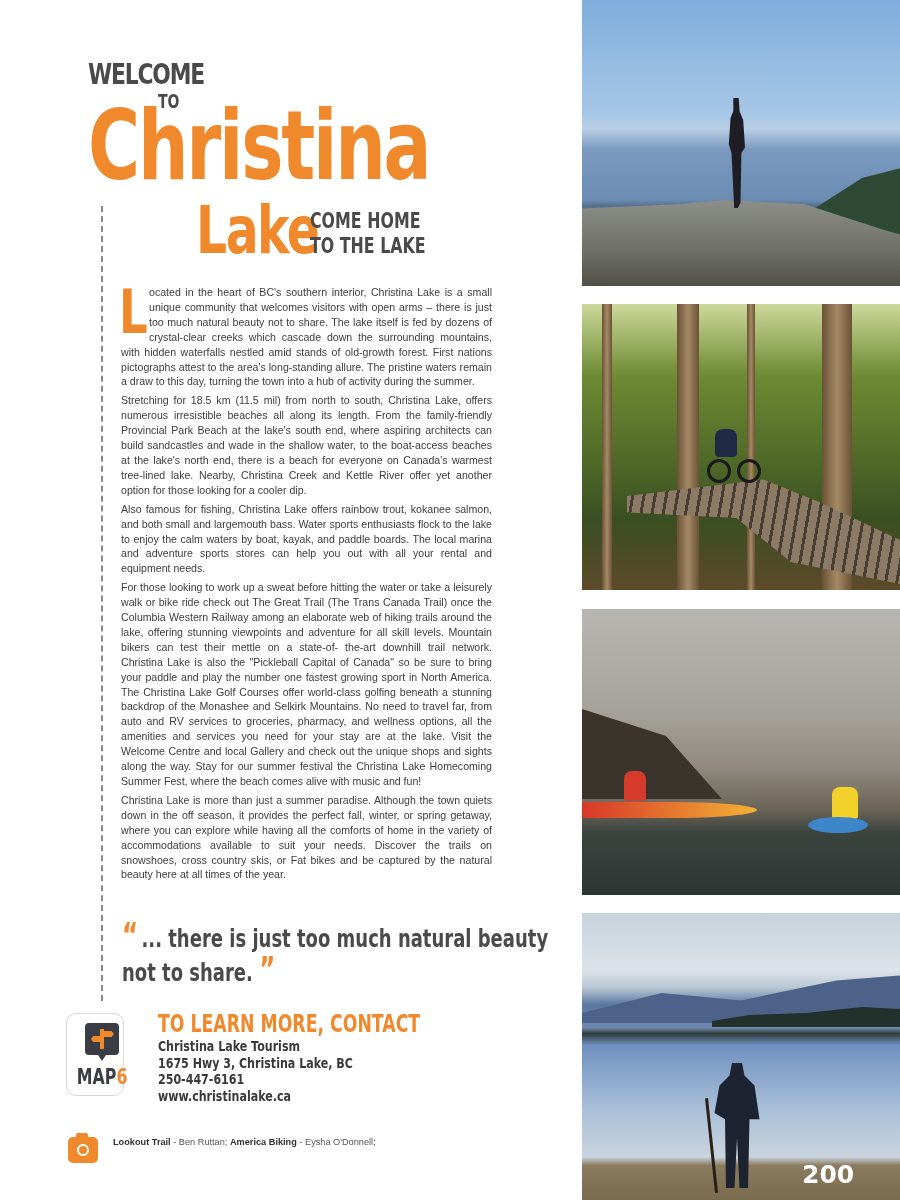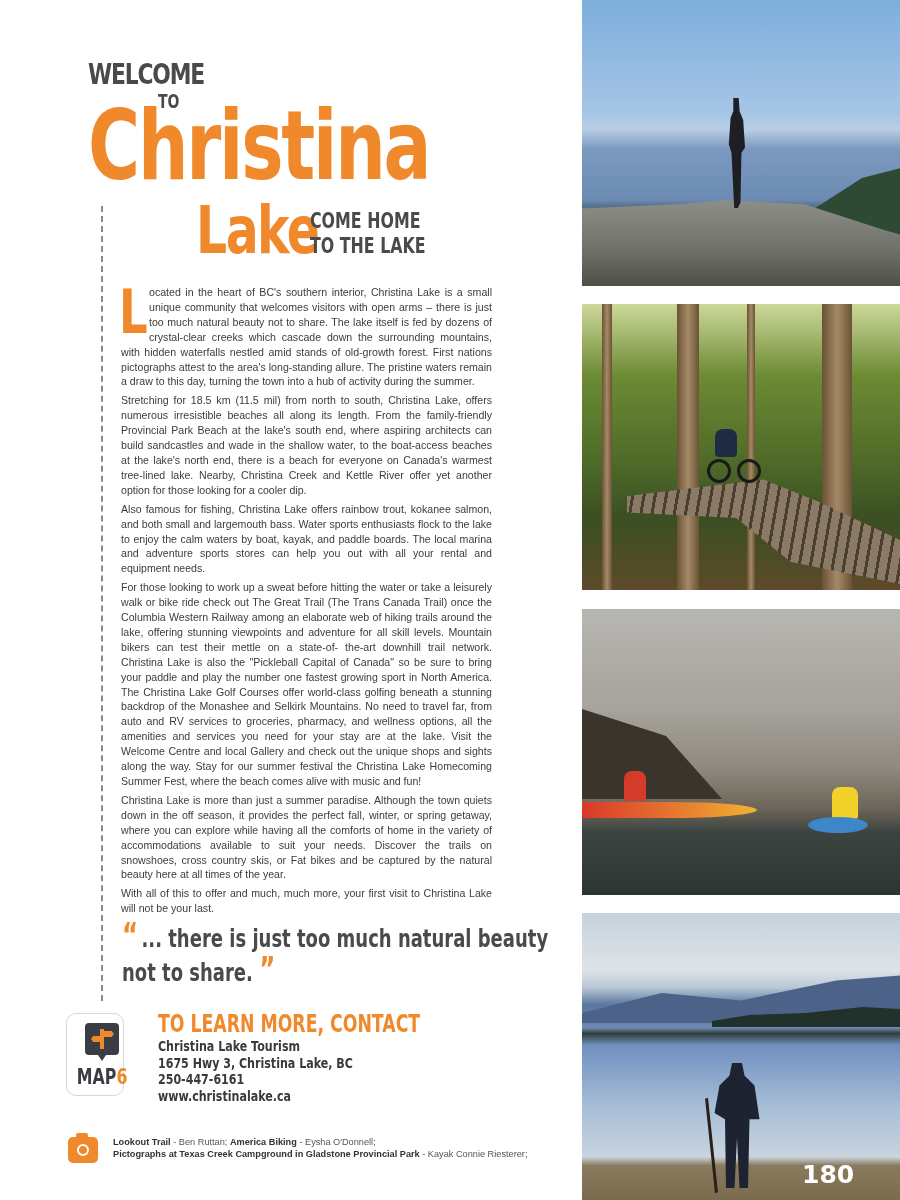--- a/index.html
+++ b/index.html
@@ -84,21 +84,20 @@
 </div>
 
 <div class="dash-rule"></div>
 
 <div class="body-text">
   <p><span class="dropcap">L</span><span>ocated in the heart of BC's southern interior, Christina Lake is a small unique community that welcomes visitors with open arms – there is just too much natural beauty not to share. The lake itself is fed by dozens of crystal-clear creeks which cascade down the surrounding mountains, with hidden waterfalls nestled amid stands of old-growth forest. First nations pictographs attest to the area's long-standing allure. The pristine waters remain a draw to this day, turning the town into a hub of activity during the summer.</span></p>
   <p>Stretching for 18.5 km (11.5 mil) from north to south, Christina Lake, offers numerous irresistible beaches all along its length. From the family-friendly Provincial Park Beach at the lake's south end, where aspiring architects can build sandcastles and wade in the shallow water, to the boat-access beaches at the lake's north end, there is a beach for everyone on Canada's warmest tree-lined lake. Nearby, Christina Creek and Kettle River offer yet another option for those looking for a cooler dip.</p>
   <p>Also famous for fishing, Christina Lake offers rainbow trout, kokanee salmon, and both small and largemouth bass. Water sports enthusiasts flock to the lake to enjoy the calm waters by boat, kayak, and paddle boards. The local marina and adventure sports stores can help you out with all your rental and equipment needs.</p>
   <p>For those looking to work up a sweat before hitting the water or take a leisurely walk or bike ride check out The Great Trail (The Trans Canada Trail) once the Columbia Western Railway among an elaborate web of hiking trails around the lake, offering stunning viewpoints and adventure for all skill levels. Mountain bikers can test their mettle on a state-of- the-art downhill trail network. Christina Lake is also the "Pickleball Capital of Canada" so be sure to bring your paddle and play the number one fastest growing sport in North America. The Christina Lake Golf Courses offer world-class golfing beneath a stunning backdrop of the Monashee and Selkirk Mountains. No need to travel far, from auto and RV services to groceries, pharmacy, and wellness options, all the amenities and services you need for your stay are at the lake. Visit the Welcome Centre and local Gallery and check out the unique shops and sights along the way. Stay for our summer festival the Christina Lake Homecoming Summer Fest, where the beach comes alive with music and fun!</p>
   <p>Christina Lake is more than just a summer paradise. Although the town quiets down in the off season, it provides the perfect fall, winter, or spring getaway, where you can explore while having all the comforts of home in the variety of accommodations available to suit your needs. Discover the trails on snowshoes, cross country skis, or Fat bikes and be captured by the natural beauty here at all times of the year.</p>
-  <p>With all of this to offer and much, much more, your first visit to Christina Lake will not be your last.</p>
 </div>
 
 <div class="quote">
   <div><span class="q">“</span><span> ... there is just too much natural beauty</span></div>
   <div><span>not to share. </span><span class="q">”</span></div>
 </div>
 
 <div class="map-badge">
   <div class="map-icon">
     <div class="sign-post"></div>
@@ -112,21 +111,20 @@
   <div class="contact-head">TO LEARN MORE, CONTACT</div>
   <div class="contact-line">Christina Lake Tourism</div>
   <div class="contact-line">1675 Hwy 3, Christina Lake, BC</div>
   <div class="contact-line">250-447-6161</div>
   <div class="contact-line">www.christinalake.ca</div>
 </div>
 
 <div class="credits-icon"></div>
 <div class="credits">
   <div><b>Lookout Trail</b><span> - </span><span>Ben Ruttan; </span><b>America Biking</b><span> - </span><span>Eysha O'Donnell;</span></div>
-  <div><b>Pictographs at Texas Creek Campground in Gladstone Provincial Park</b><span> - </span><span>Kayak Connie Riesterer;</span></div>
 </div>
 
 <div class="photo photo-1">
   <div class="p1-mtn"></div>
   <div class="p1-rock"></div>
   <div class="p1-person"></div>
 </div>
 
 <div class="photo photo-2">
   <div class="p2-trunk" style="left:95px;width:22px;"></div>
@@ -149,13 +147,13 @@
   <div class="p3-kayak2"></div>
 </div>
 
 <div class="photo photo-4">
   <div class="p4-mtn"></div>
   <div class="p4-trees"></div>
   <div class="p4-stick"></div>
   <div class="p4-person"></div>
 </div>
 
-<div class="page-num">180</div>
+<div class="page-num">200</div>
 
 </body></html>

